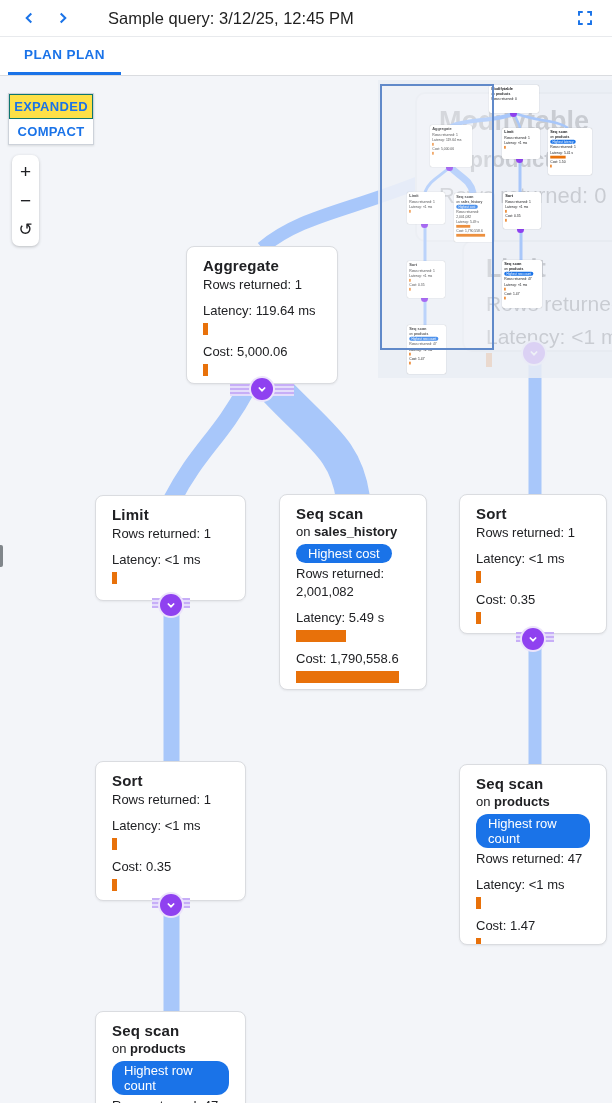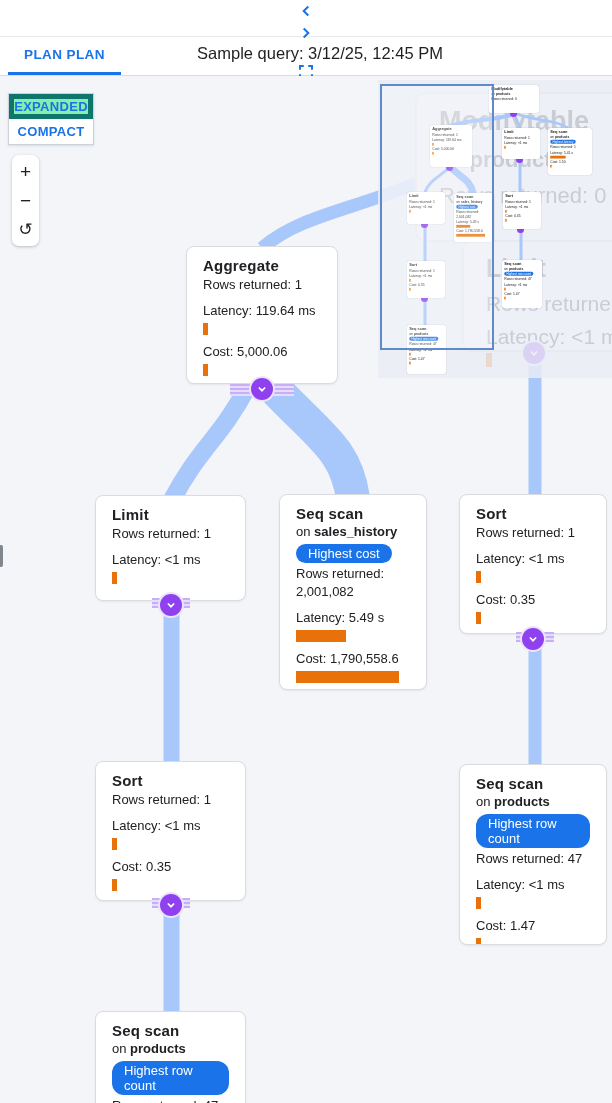--- a/index.html
+++ b/index.html
@@ -1,21 +1,21 @@
 <!DOCTYPE html>
 <html><head>
 <meta charset="utf-8">
 <style>
   * { margin:0; padding:0; box-sizing:border-box; }
   html,body { width:612px; height:1103px; overflow:hidden; background:#fff;
     font-family:"Liberation Sans", sans-serif; color:#202124; }
 
   
   .header { height:37px; display:flex; align-items:center; padding:0 12px;
-    border-bottom:1px solid #e8eaed; background:#fff;flex-direction:column; }
+    border-bottom:1px solid #e8eaed; background:#fff; }
   .nav-btn { width:34px; height:30px; display:flex; align-items:center; justify-content:center;
     cursor:pointer; background:none; border:none; }
   .page-title { font-size:16.5px; color:#1f1f1f; margin-left:28px; flex:1; }
   .fs-btn { width:30px; height:30px; display:flex; align-items:center; justify-content:center;
     background:none; border:none; cursor:pointer; }
 
   
   .tabbar { height:39px; display:flex; align-items:stretch; padding-left:8px;
     border-bottom:1px solid #dadce0; background:#fff; }
   .tab { display:flex; align-items:center; padding:0 16px; font-size:13.5px; font-weight:700;
@@ -102,21 +102,21 @@
   .mini-card:nth-child(9) { left:124px; top:180px; width:40px; height:48px; }
   .mini-card:nth-child(10){ left:29px;  top:245px; width:39px; height:49px; }
   .mini-chev { position:absolute; width:7px; height:7px; border-radius:50%; background:#8f41f0; z-index:2; }
 
   
   .view-toggle { position:absolute; left:8px; top:17px; width:86px; z-index:20;
     background:#fff; border:1px solid #cdd2da; box-shadow:0 1px 2px rgba(60,64,67,.15); }
   .vt-btn { display:block; width:100%; height:25px; font-size:13px; font-weight:700;
     letter-spacing:.3px; color:#1a73e8; background:#fff; border:1px solid transparent;
     cursor:pointer; font-family:inherit; }
-  .vt-btn.active { border:5px solid #0f766e; background:#86efac; }
+  .vt-btn.active { border:1px solid #0f766e; background:#fde047; }
 
   .zoom-panel { position:absolute; left:12px; top:79px; width:27px; z-index:20;
     background:#fff; border-radius:7px; box-shadow:0 1px 3px rgba(60,64,67,.3);
     display:flex; flex-direction:column; align-items:center; padding:2px 0; }
   .zp-btn { width:27px; height:29px; background:none; border:none; cursor:pointer;
     font-size:19px; line-height:29px; color:#202124; font-family:inherit; }
   .zp-btn.reset { font-size:17px; }
 
   .left-handle { position:absolute; left:0; top:469px; width:3px; height:22px;
     background:#80868b; border-radius:0 2px 2px 0; z-index:20; cursor:ns-resize; }

